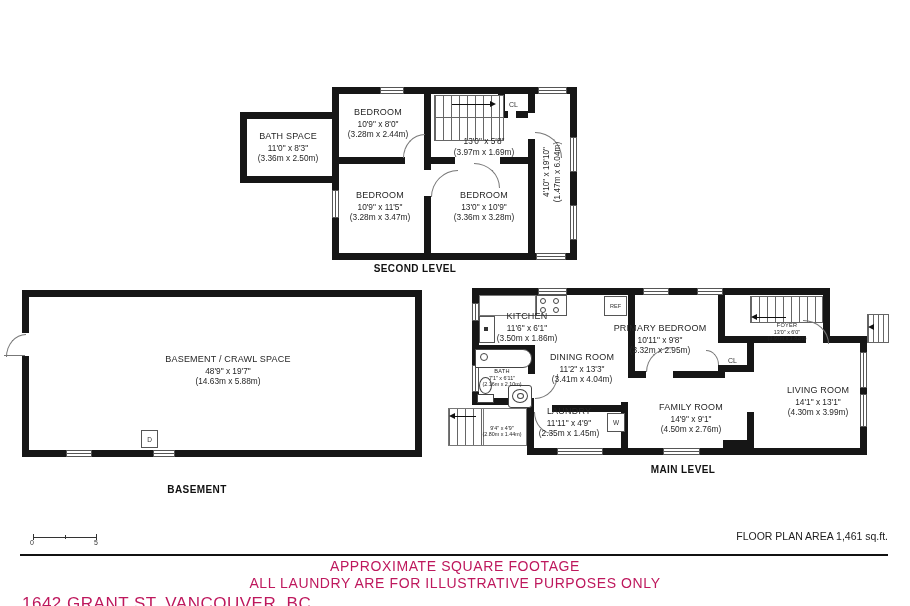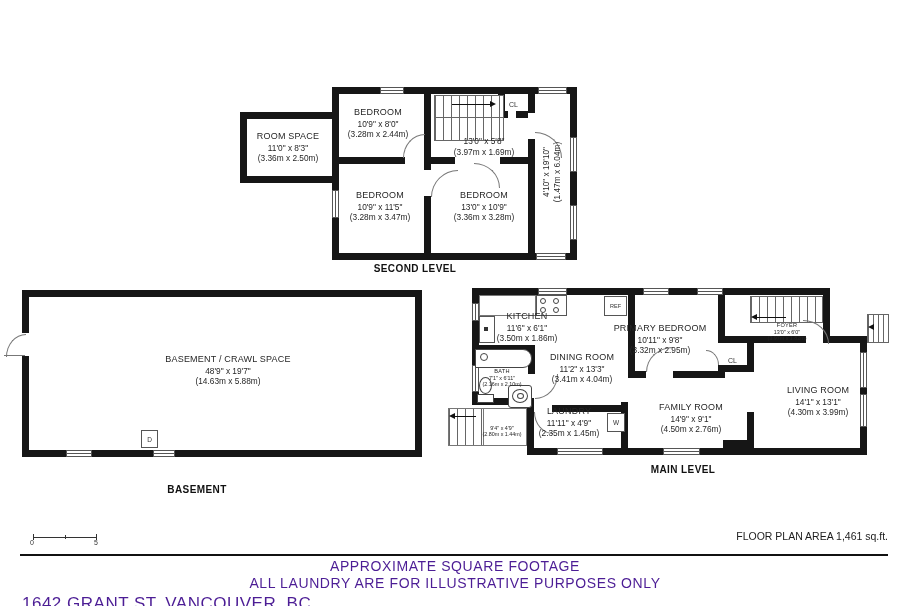--- a/index.html
+++ b/index.html
@@ -26,21 +26,21 @@
   .ah-r{position:absolute;width:0;height:0;border-top:3px solid transparent;border-bottom:3px solid transparent;border-left:6px solid #111;}
   .lbl{position:absolute;transform:translate(-50%,-50%);text-align:center;white-space:nowrap;line-height:1.3;color:#262626;}
   .lbl .rname{font-size:9px;letter-spacing:.2px;}
   .lbl .rdim{font-size:8.3px;}
   .lbl.tiny{line-height:1.2;}
   .lbl.tiny .rname{font-size:5.6px;}
   .lbl.tiny .rdim{font-size:5.4px;}
   .lbl.rot{transform:translate(-50%,-50%) rotate(-90deg);}
   .title{position:absolute;transform:translateX(-50%);font-weight:bold;font-size:10px;letter-spacing:.4px;color:#111;white-space:nowrap;}
   .small-txt{position:absolute;font-size:7px;color:#333;}
-  .footer-gray{position:absolute;color:#4c1d95;letter-spacing:.6px;font-size:14px;white-space:nowrap;}
+  .footer-gray{position:absolute;color:#be185d;letter-spacing:.6px;font-size:14px;white-space:nowrap;}
 </style>
 </head>
 <body>
 
 <div id="page">
 
   <div>
 
     <div class="w" style="left:332px;top:87px;width:245px;height:7px"></div>
     <div class="w" style="left:332px;top:253px;width:245px;height:7px"></div>
@@ -75,21 +75,21 @@
     <div class="ln" style="left:434px;top:117px;width:70px;height:1px;background:#666"></div>
     <div class="ln" style="left:452px;top:104px;width:38px;height:1px;background:#111"></div>
     <div class="ah-r" style="left:490px;top:101px"></div>
 
     <div class="arc arc-tl" style="left:403px;top:134px;width:21px;height:23px"></div>
     <div class="arc arc-tr" style="left:474px;top:163px;width:25px;height:24px"></div>
     <div class="arc arc-tl" style="left:431px;top:170px;width:26px;height:26px"></div>
     <div class="arc arc-tr" style="left:535px;top:132px;width:26px;height:25px"></div>
 
     <div class="lbl" style="left:288px;top:148px">
-      <div class="rname">ROOM SPACE</div>
+      <div class="rname">BATH SPACE</div>
       <div class="rdim">11'0" x 8'3"</div>
       <div class="rdim">(3.36m x 2.50m)</div>
     </div>
     <div class="lbl" style="left:378px;top:124px">
       <div class="rname">BEDROOM</div>
       <div class="rdim">10'9" x 8'0"</div>
       <div class="rdim">(3.28m x 2.44m)</div>
     </div>
     <div class="lbl" style="left:484px;top:147px">
       <div class="rdim">13'0" x 5'8"</div>

